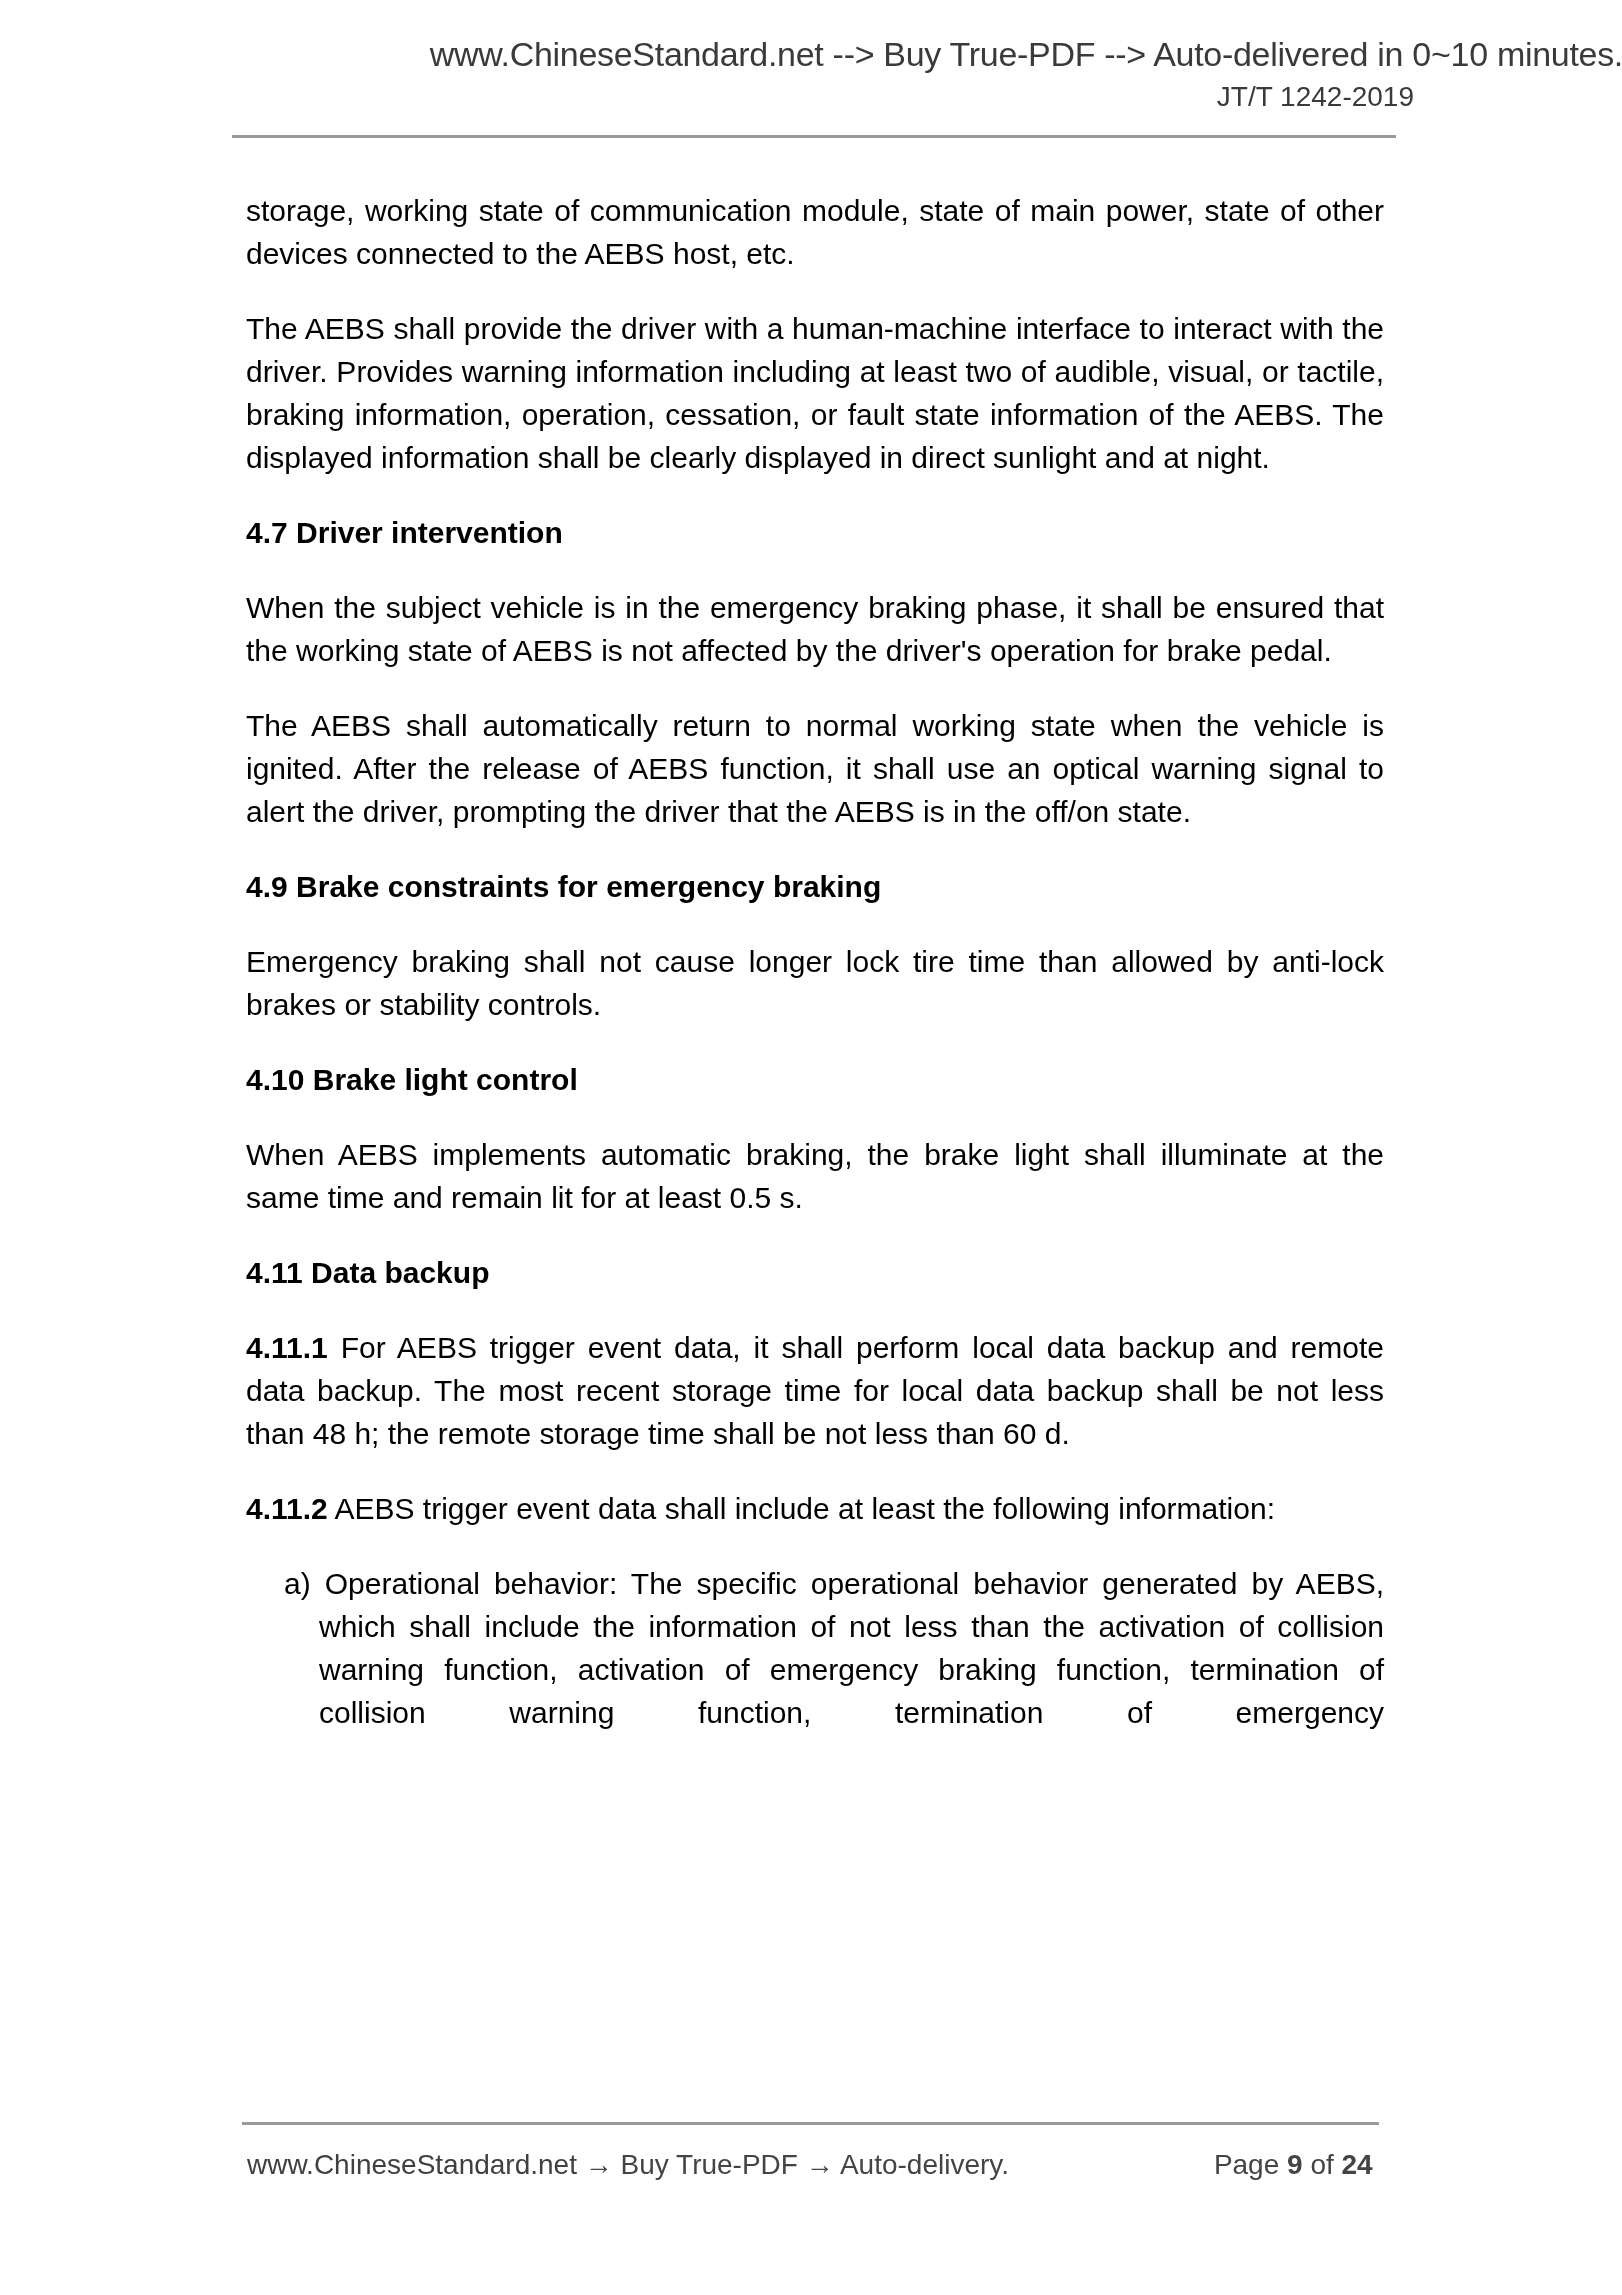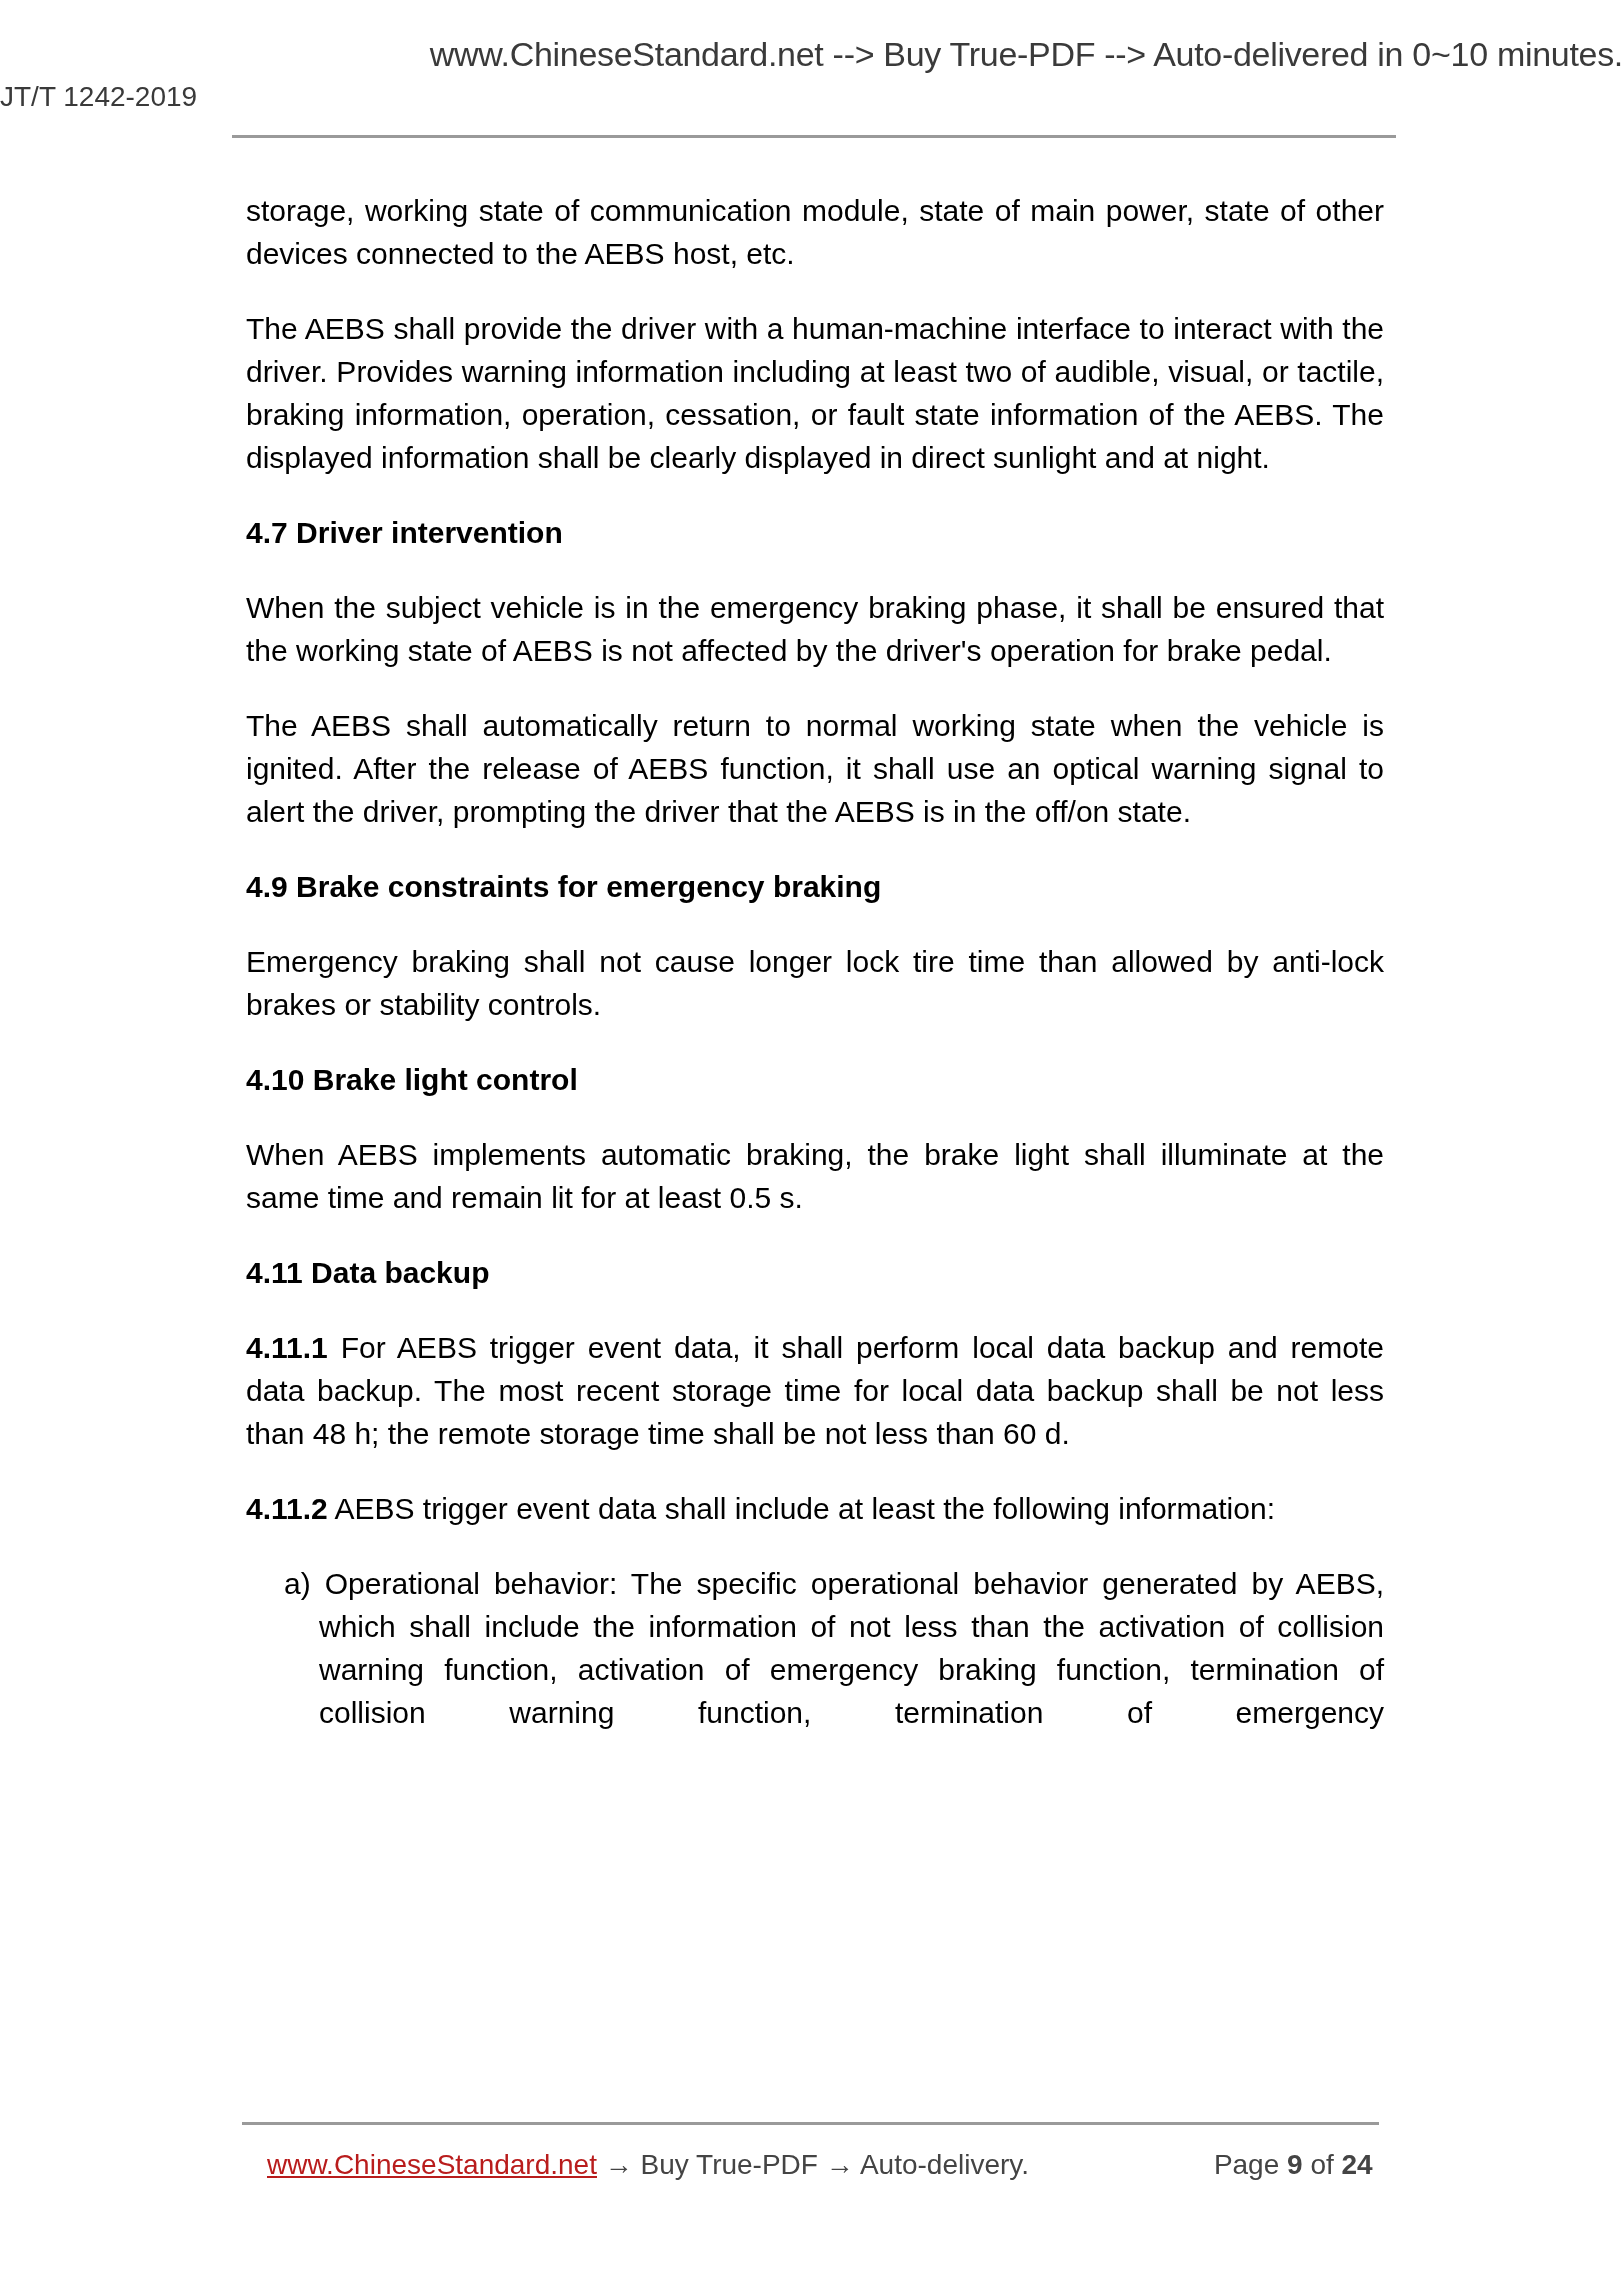--- a/index.html
+++ b/index.html
@@ -1,31 +1,31 @@
 <!DOCTYPE html>
 <html style="font-size:13.3px"><head>
 <meta charset="utf-8">
 <style>
   html, body { margin: 0; padding: 0; background: #ffffff; }
   body { width: 1623px; height: 2295px; position: relative; overflow: hidden;
          font-family: "Liberation Sans", sans-serif; color: #000; }
   .banner { position: absolute; left: 0; top: 37px; width: 1623px; text-align: right;
             font-size: 34px; color: #3a3a3a; line-height: 1; letter-spacing: -0.3px; }
-  .docid { position: absolute; left: 0; top: 83px; width: 1414px; text-align: left;
+  .docid { position: absolute; left: 0; top: 83px; width: 1414px; text-align: right;
            font-size: 28px; color: #3a3a3a; line-height: 1; }
   .top-rule { position: absolute; left: 232px; top: 135px; width: 1164px; height: 2.5px; background: #9a9a9a; }
   .content { position: absolute; left: 246px; top: 173px; width: 1138px; font-size: 30px; line-height: 43px; }
   .p { margin: 16px 0 32px 0; text-align: justify; text-align-last: left; }
   .h { margin: 0 0 32px 0; font-weight: bold; }
   .b { font-weight: bold; }
   .li { margin: 16px 0 0 0; padding-left: 73px; text-indent: -35px; text-align: justify; }
   .li.last { text-align-last: justify; }
   .bottom-rule { position: absolute; left: 242px; top: 2122px; width: 1137px; height: 2.5px; background: #9a9a9a; }
   .footer { position: absolute; left: 247px; top: 2151px; width: 1134px; font-size: 28px; color: #444; line-height: 1; }
-  .footer .link { text-decoration: underline; color: #b91c1c; margin-left: 20px; }
+  .footer .link { color: #404040; }
   .footer .pager { position: absolute; right: 8.3px; top: 0; margin-left: 40px; }
   .footer .pager .num { font-weight: bold; }
 </style>
 </head>
 <body>
 
 <div class="banner">www.ChineseStandard.net --&gt; Buy True-PDF --&gt; Auto-delivered in 0~10 minutes.</div>
 <div class="docid">JT/T 1242-2019</div>
 <div class="top-rule"></div>
 

